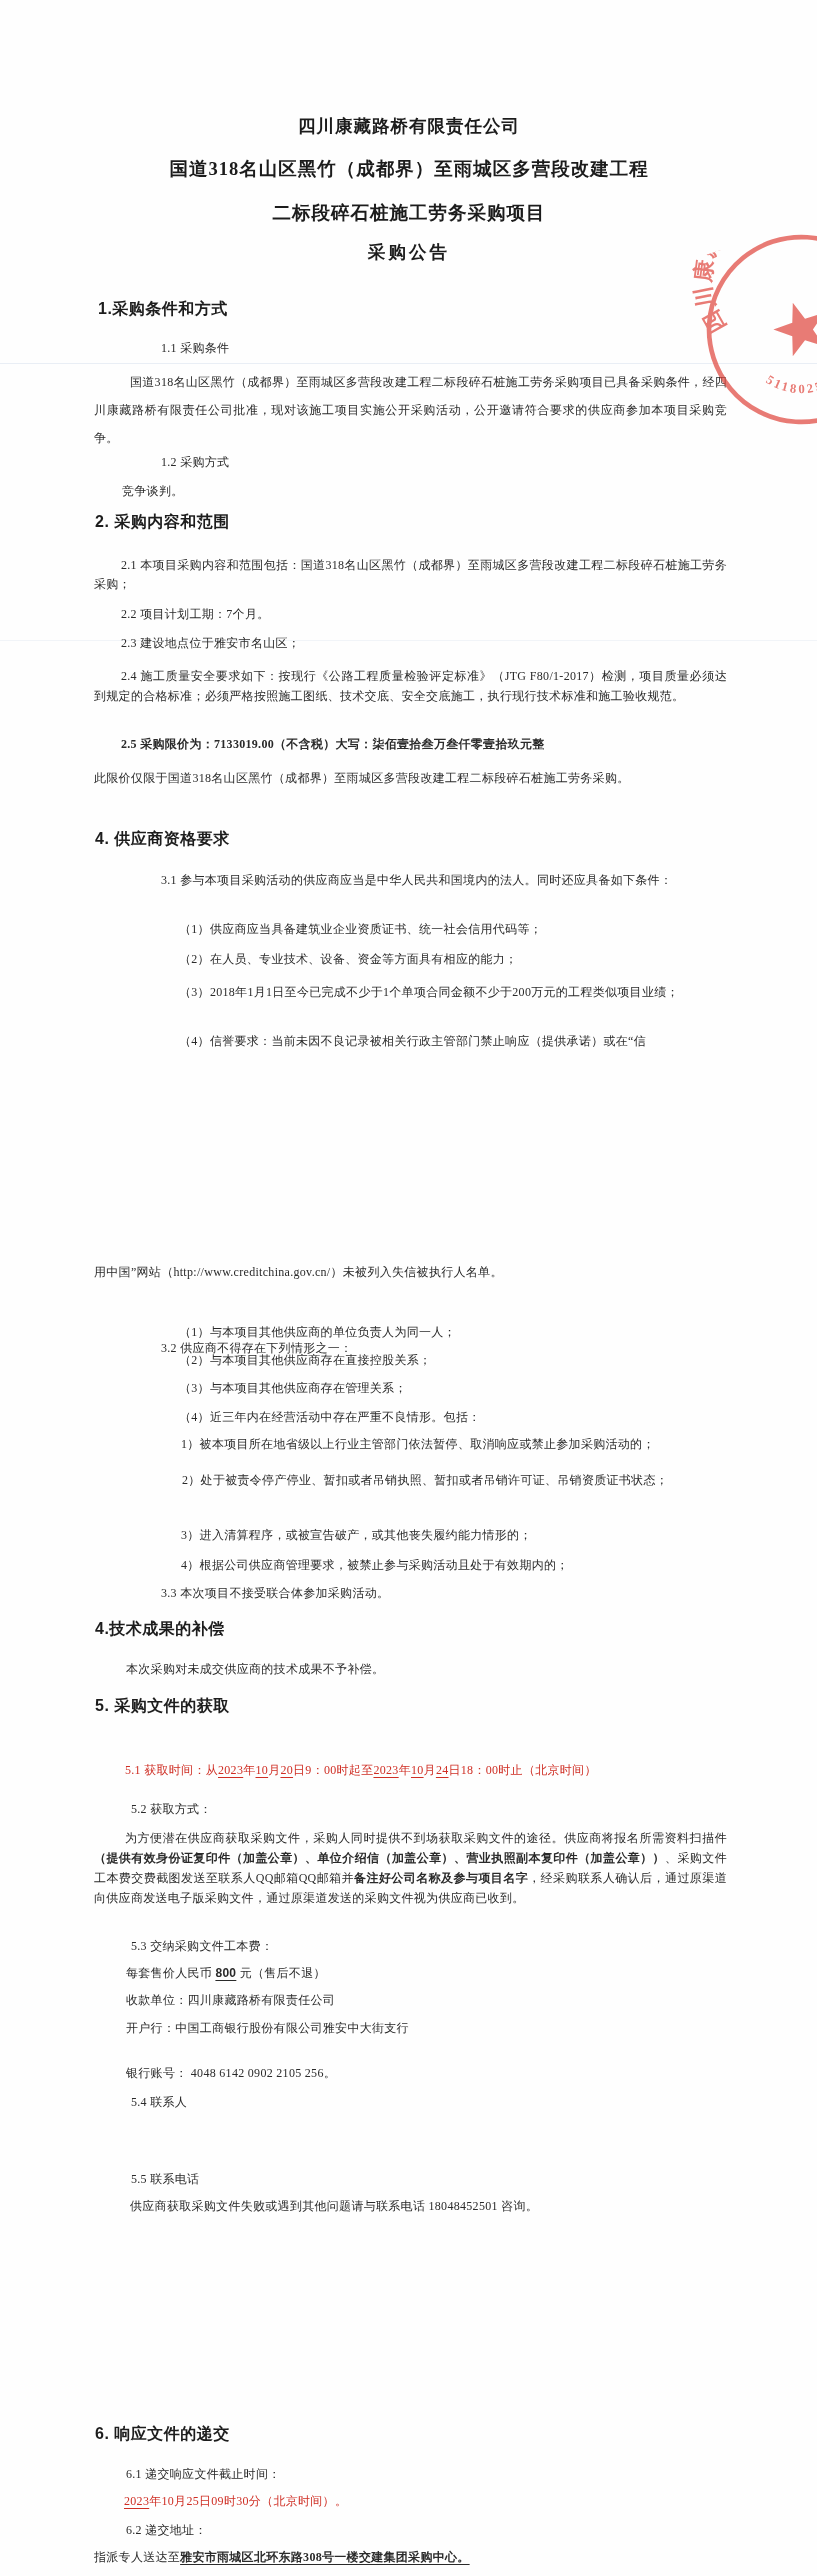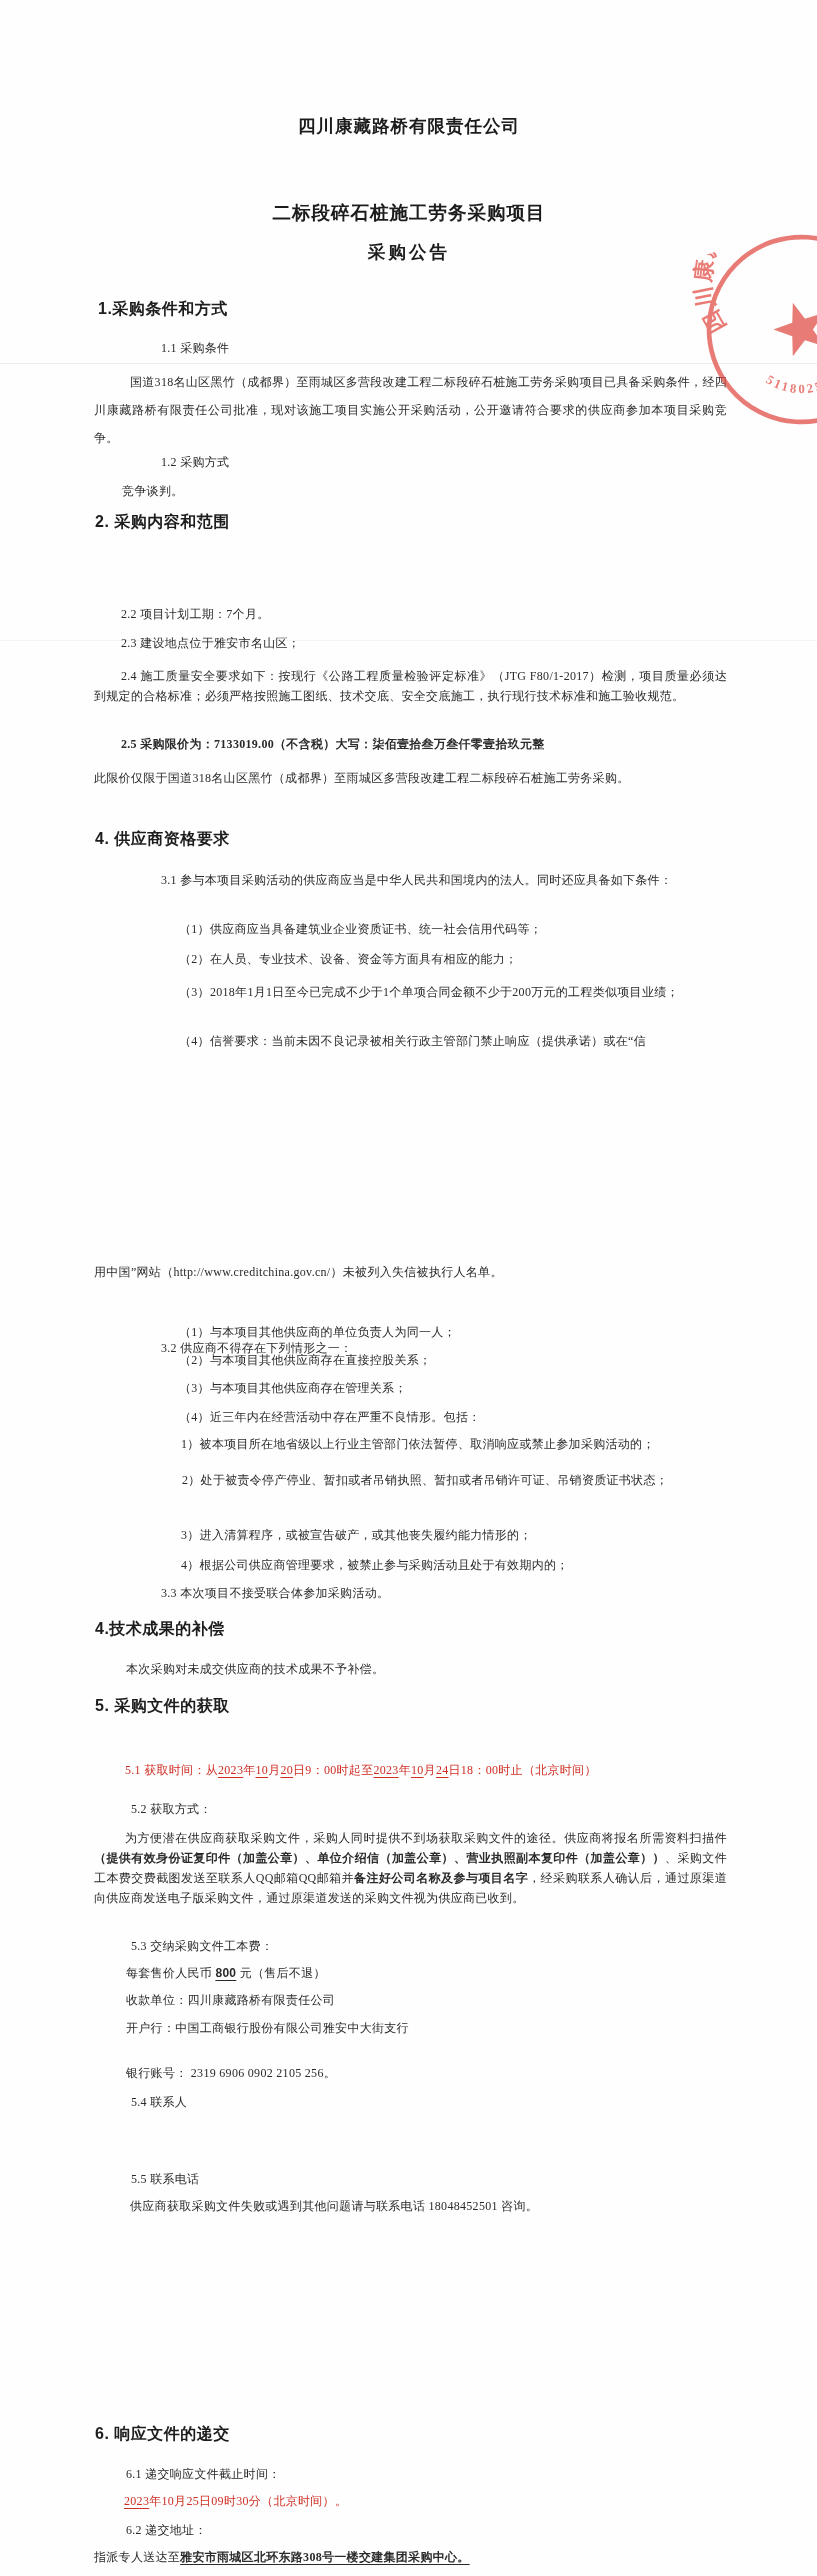--- a/index.html
+++ b/index.html
@@ -22,30 +22,32 @@
 </style>
 </head>
 <body>
 
 <div class="page">
 
   <div class="artifact" style="top:363px"></div>
   <div class="artifact" style="top:640px;opacity:.5"></div>
 
   <div class="title" style="top:114px;font-size:17.5px">四川康藏路桥有限责任公司</div>
+  <div class="title" style="top:156px;font-size:18.5px">国道318名山区黑竹（成都界）至雨城区多营段改建工程</div>
   <div class="title" style="top:200px;font-size:18.5px">二标段碎石桩施工劳务采购项目</div>
   <div class="title" style="top:240px;font-size:17.5px;letter-spacing:3.1px">采购公告</div>
 
   <div class="h" style="top:299px;left:98px">1.采购条件和方式</div>
   <div class="ln" style="top:340px;left:161px">1.1 采购条件</div>
   <div class="par" style="top:368px;left:94px;line-height:28px;text-indent:36px">国道318名山区黑竹（成都界）至雨城区多营段改建工程二标段碎石桩施工劳务采购项目已具备采购条件，经四川康藏路桥有限责任公司批准，现对该施工项目实施公开采购活动，公开邀请符合要求的供应商参加本项目采购竞争。</div>
   <div class="ln" style="top:454px;left:161px">1.2 采购方式</div>
   <div class="ln" style="top:483px;left:122px">竞争谈判。</div>
 
   <div class="h" style="top:512px;left:95px">2. 采购内容和范围</div>
+  <div class="par" style="top:556px;left:94px;line-height:19px;text-indent:27px">2.1 本项目采购内容和范围包括：国道318名山区黑竹（成都界）至雨城区多营段改建工程二标段碎石桩施工劳务采购；</div>
   <div class="ln" style="top:606px;left:121px">2.2 项目计划工期：7个月。</div>
   <div class="ln" style="top:635px;left:121px">2.3 建设地点位于雅安市名山区；</div>
   <div class="par" style="top:667px;left:94px;text-indent:27px">2.4 施工质量安全要求如下：按现行《公路工程质量检验评定标准》（JTG F80/1-2017）检测，项目质量必须达到规定的合格标准；必须严格按照施工图纸、技术交底、安全交底施工，执行现行技术标准和施工验收规范。</div>
   <div class="ln b" style="top:736px;left:121px">2.5 采购限价为：7133019.00（不含税）大写：柒佰壹拾叁万叁仟零壹拾玖元整</div>
   <div class="par" style="top:769px;left:94px">此限价仅限于国道318名山区黑竹（成都界）至雨城区多营段改建工程二标段碎石桩施工劳务采购。</div>
 
   <div class="h" style="top:829px;left:95px">4. 供应商资格要求</div>
   <div class="par" style="top:871px;left:94px;text-indent:67px">3.1 参与本项目采购活动的供应商应当是中华人民共和国境内的法人。同时还应具备如下条件：</div>
   <div class="ln" style="top:921px;left:179px">（1）供应商应当具备建筑业企业资质证书、统一社会信用代码等；</div>
   <div class="ln" style="top:951px;left:179px">（2）在人员、专业技术、设备、资金等方面具有相应的能力；</div>
@@ -73,21 +75,21 @@
   <div class="ln" style="top:1801px;left:131px">5.2 获取方式：</div>
   <div class="par" style="top:1828px;left:94px;line-height:20px;text-indent:31px">
     <span>为方便潜在供应商获取采购文件，采购人同时提供不到场获取采购文件的途径。供应商将报名所需资料扫描件</span><span class="b">（提供有效身份证复印件（加盖公章）、单位介绍信（加盖公章）、营业执照副本复印件（加盖公章））</span><span>、采购文件工本费交费截图发送至联系人QQ邮箱QQ邮箱并</span><span class="b">备注好公司名称及参与项目名字</span><span>，经采购联系人确认后，通过原渠道向供应商发送电子版采购文件，通过原渠道发送的采购文件视为供应商已收到。</span>
   </div>
   <div class="ln" style="top:1938px;left:131px">5.3 交纳采购文件工本费：</div>
   <div class="ln" style="top:1965px;left:126px">
     <span>每套售价人民币 </span><span class="u b sans">800</span><span> 元（售后不退）</span>
   </div>
   <div class="ln" style="top:1992px;left:126px">收款单位：四川康藏路桥有限责任公司</div>
   <div class="ln" style="top:2020px;left:126px">开户行：中国工商银行股份有限公司雅安中大街支行</div>
-  <div class="ln" style="top:2065px;left:126px">银行账号： 2319 6906 0902 2105 256。</div>
+  <div class="ln" style="top:2065px;left:126px">银行账号： 4048 6142 0902 2105 256。</div>
   <div class="ln" style="top:2094px;left:131px">5.4 联系人</div>
   <div class="ln" style="top:2171px;left:131px">5.5 联系电话</div>
   <div class="ln" style="top:2198px;left:130px">供应商获取采购文件失败或遇到其他问题请与联系电话 18048452501 咨询。</div>
 
   <div class="h" style="top:2424px;left:95px">6. 响应文件的递交</div>
   <div class="ln" style="top:2466px;left:126px">6.1 递交响应文件截止时间：</div>
   <div class="ln red" style="top:2493px;left:124px">
     <span class="u">2023</span><span>年10月25日09时30分（北京时间）。</span>
   </div>
   <div class="ln" style="top:2522px;left:126px">6.2 递交地址：</div>

